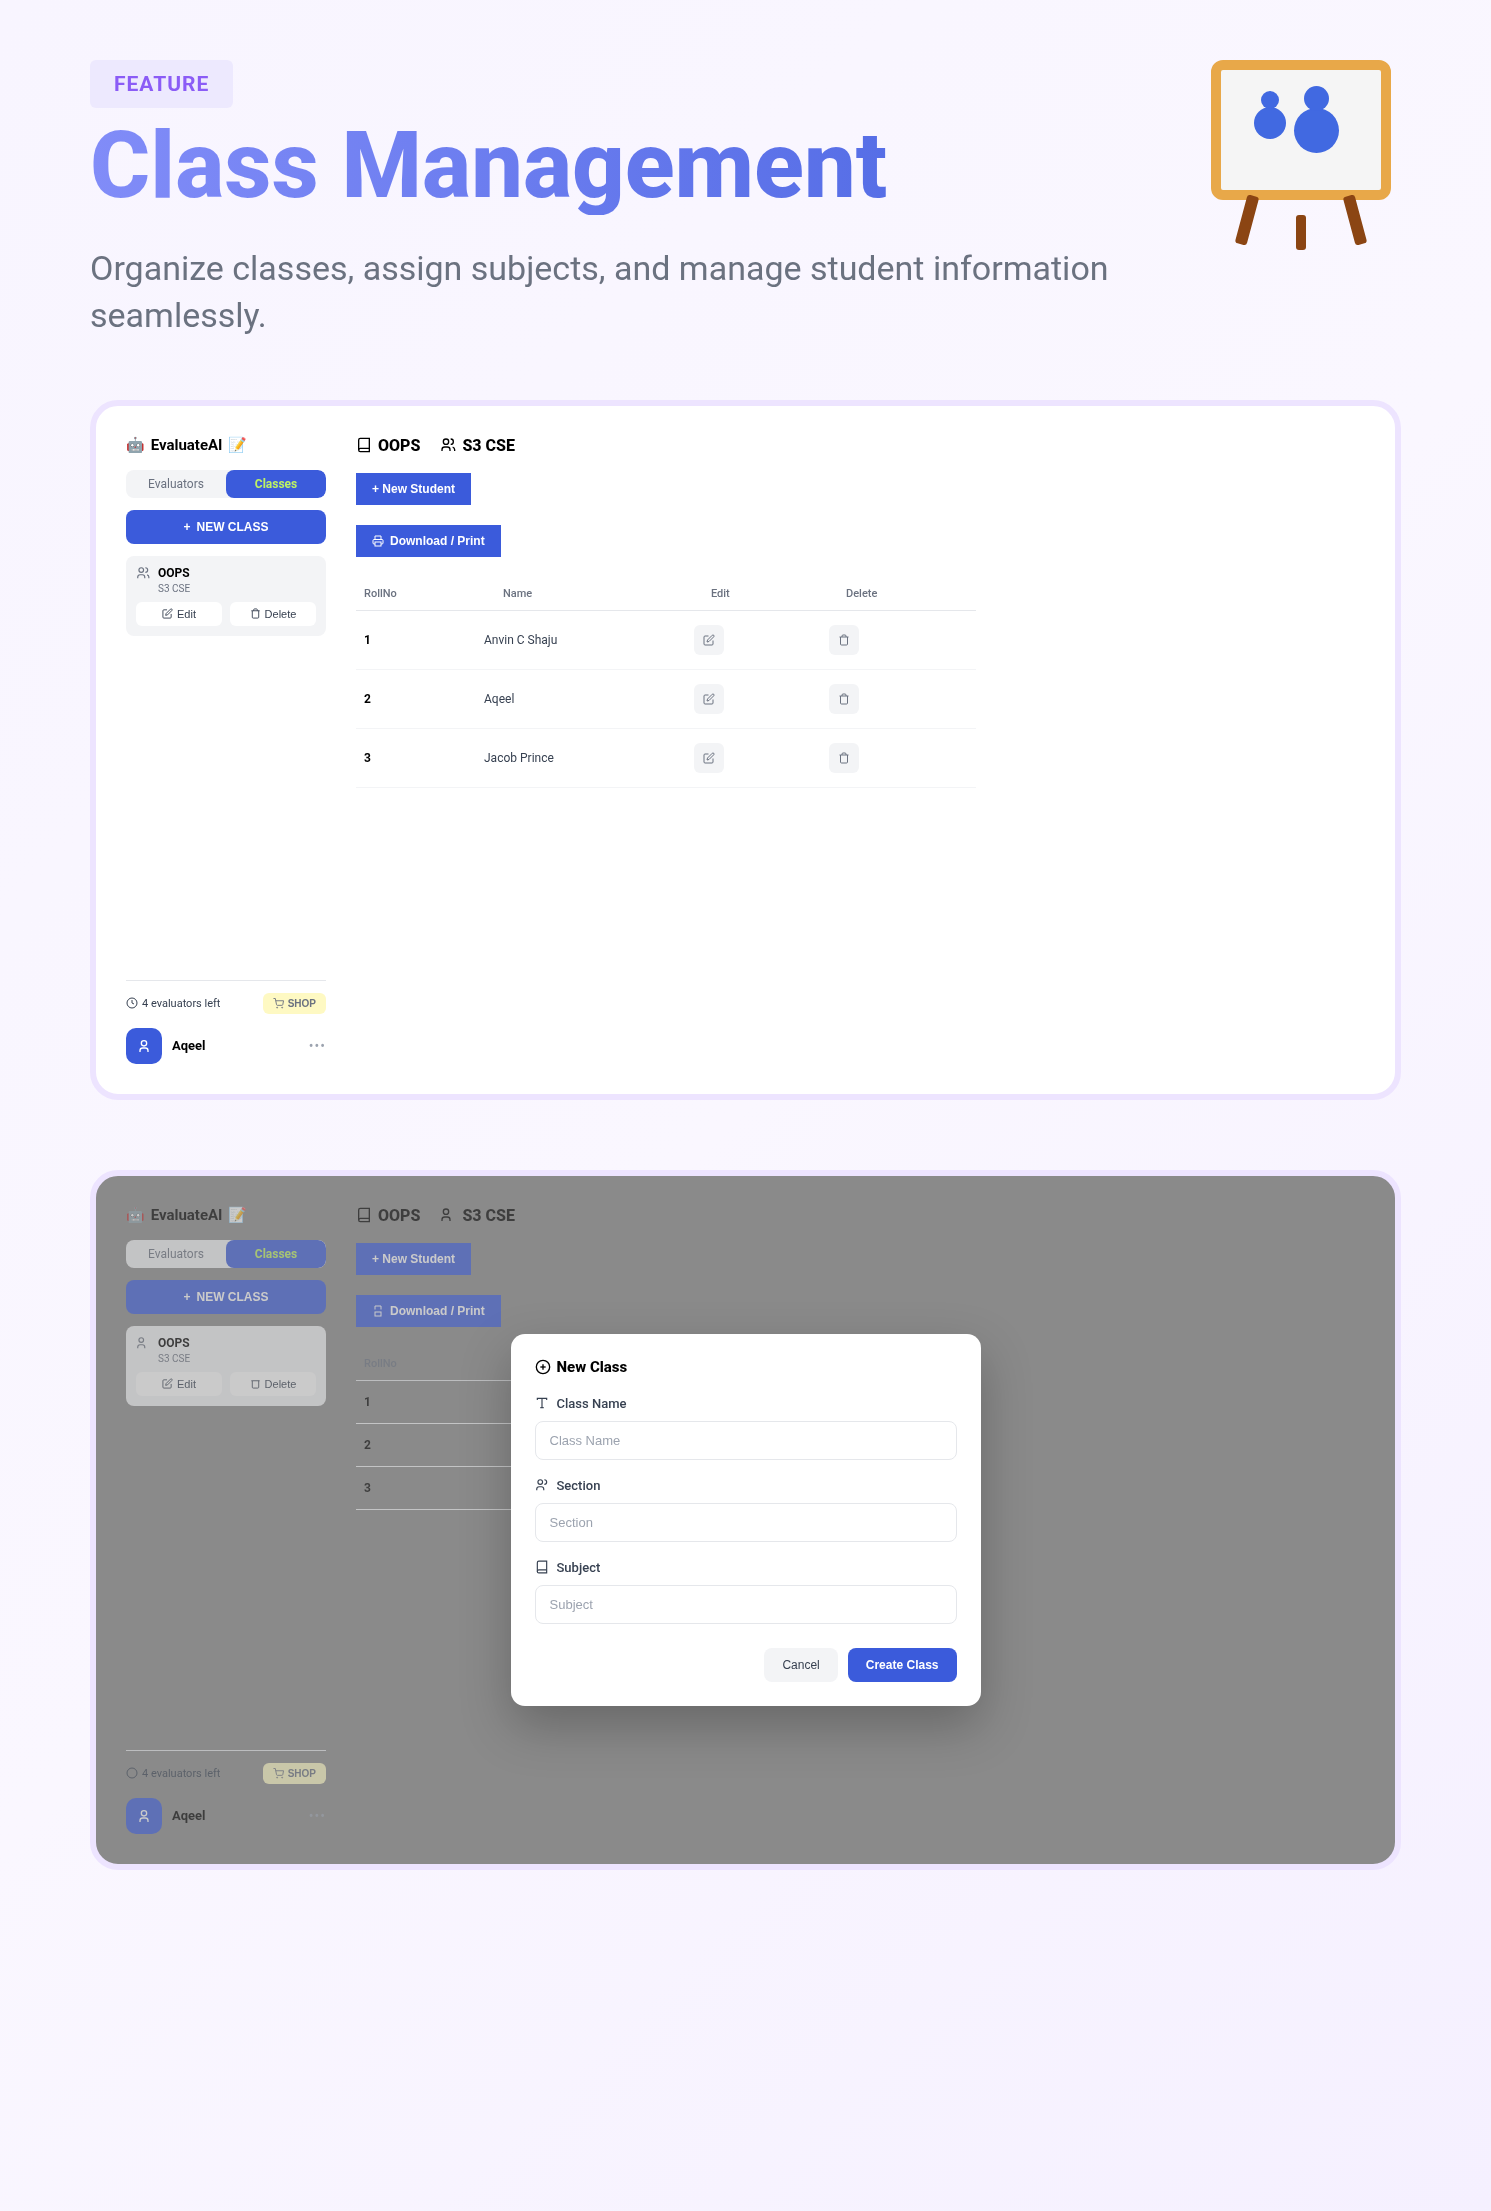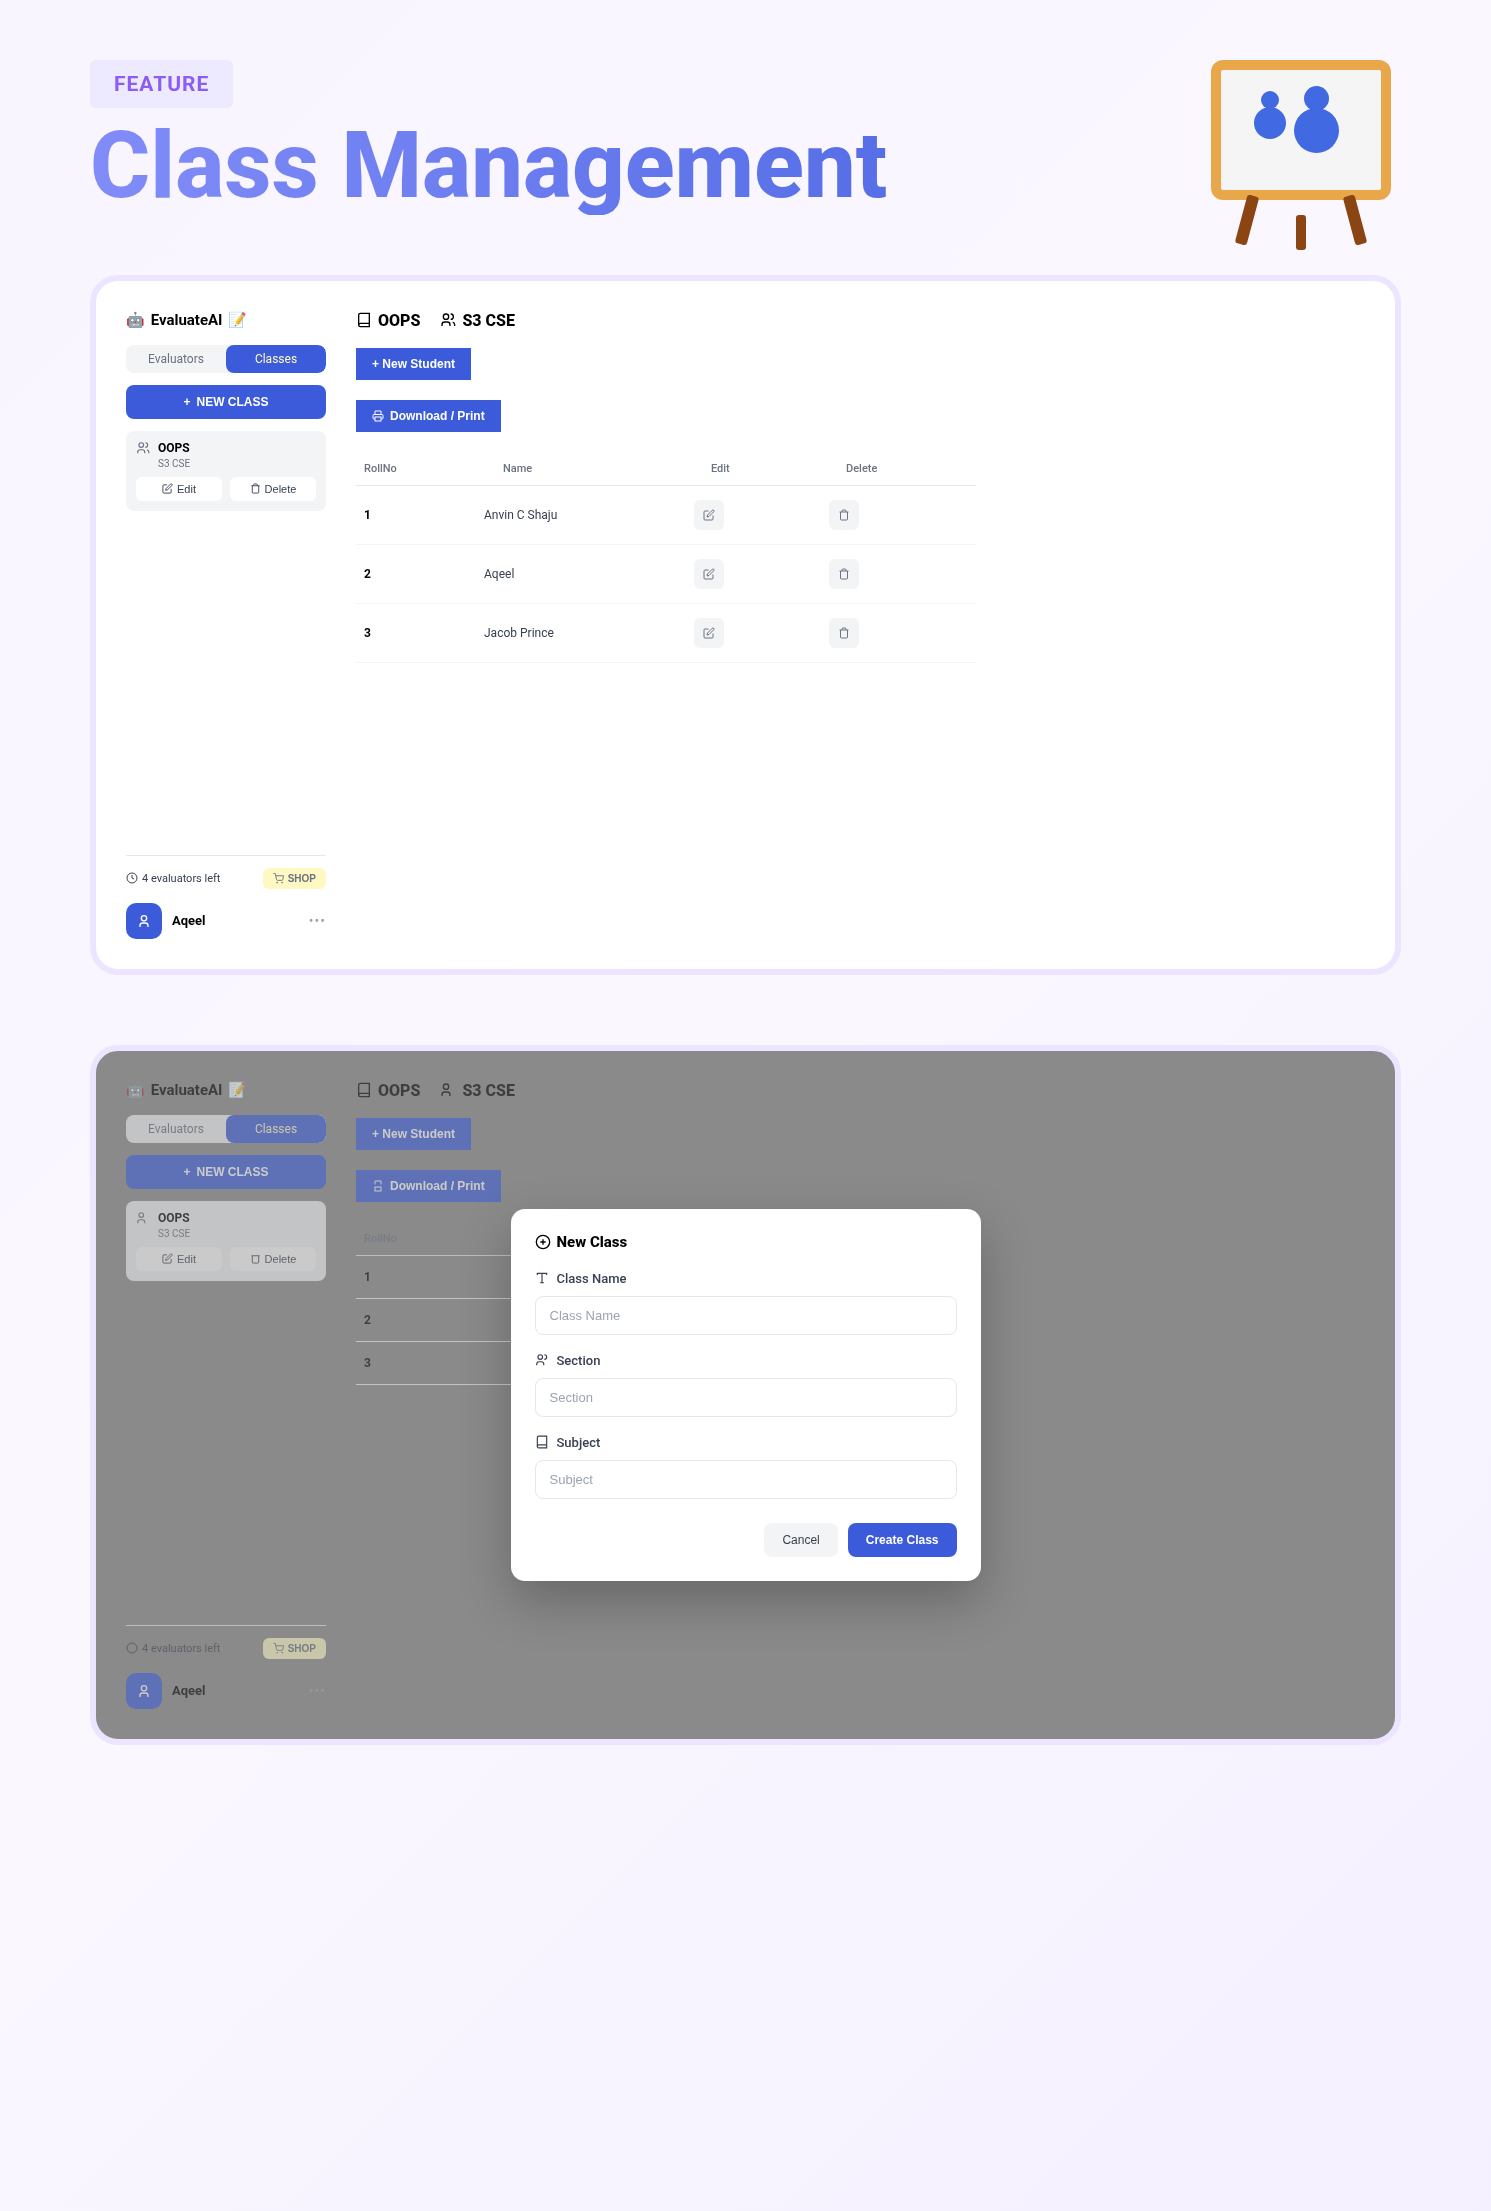--- a/index.html
+++ b/index.html
@@ -17,21 +17,21 @@
 .person-small::before { content: ''; position: absolute; top: -16px; left: 7px; width: 18px; height: 18px; background: #4169e1; border-radius: 50%; }
 .easel-leg { position: absolute; width: 12px; height: 50px; background: #8b4513; bottom: 5px; border-radius: 3px; }
 .leg-l { left: 40px; transform: rotate(15deg); }
 .leg-r { right: 40px; transform: rotate(-15deg); }
 .leg-c { left: 50%; transform: translateX(-50%); width: 10px; height: 35px; bottom: 0; }
 .app-card { background: #fff; border-radius: 28px; padding: 20px; border: 6px solid #ede4ff; margin-bottom: 70px; display: flex; gap: 0; min-height: 700px; position: relative; overflow: hidden; }
 .sidebar { width: 220px; padding: 10px; display: flex; flex-direction: column; }
 .logo-row { display: flex; align-items: center; gap: 6px; font-weight: 700; font-size: 15px; margin-bottom: 16px; }
 .tab-row { display: flex; background: #f3f4f6; border-radius: 8px; margin-bottom: 12px; overflow: hidden; }
 .tab { flex: 1; padding: 7px 8px; text-align: center; font-size: 12px; cursor: pointer; color: #6b7280; }
-.tab.active { background: #3b5bdb; color: #fef9c3; border-radius: 8px; font-weight: 400; }
+.tab.active { background: #3b5bdb; color: #bef264; border-radius: 8px; font-weight: 700; }
 .btn-primary { background: #3b5bdb; color: #fff; border: none; border-radius: 8px; padding: 10px 14px; font-size: 12px; font-weight: 600; cursor: pointer; display: flex; align-items: center; justify-content: center; gap: 6px; width: 100%; margin-bottom: 12px; }
 .class-card { background: #f3f4f6; border-radius: 8px; padding: 10px; margin-bottom: 8px; }
 .class-card-top { display: flex; align-items: center; gap: 8px; margin-bottom: 3px; }
 .class-name { font-weight: 700; font-size: 12px; }
 .class-section { font-size: 10px; color: #6b7280; margin-left: 22px; margin-bottom: 8px; }
 .class-actions { display: flex; gap: 8px; }
 .mini-btn { flex: 1; background: #fff; border: none; border-radius: 6px; padding: 6px 8px; font-size: 11px; cursor: pointer; display: flex; align-items: center; justify-content: center; gap: 4px; color: #374151; }
 .sidebar-bottom { margin-top: auto; }
 .sidebar-divider { border-top: 1px solid #e5e7eb; margin-bottom: 12px; }
 .eval-row { display: flex; align-items: center; justify-content: space-between; margin-bottom: 14px; gap: 28px; }
@@ -71,20 +71,21 @@
 .btn-cancel { background: #f3f4f6; color: #374151; border: none; border-radius: 8px; padding: 10px 18px; font-size: 12px; font-weight: 500; cursor: pointer; }
 .btn-create { background: #3b5bdb; color: #fff; border: none; border-radius: 8px; padding: 10px 18px; font-size: 12px; font-weight: 600; cursor: pointer; }
 svg { display: inline-block; vertical-align: middle; }
 </style>
 </head>
 <body>
 
 <div class="hero">
   <div class="hero-badge">FEATURE</div>
   <h1 class="hero-title">Class Management</h1>
+  <p class="hero-sub">Organize classes, assign subjects, and manage student information seamlessly.</p>
   <div class="hero-icon">
     <div class="easel">
       <div class="easel-board">
           <div class="person-small"></div>
           <div class="person-big"></div>
         </div>
       <div class="easel-leg leg-l"></div>
         <div class="easel-leg leg-r"></div>
         <div class="easel-leg leg-c"></div>
     </div>

